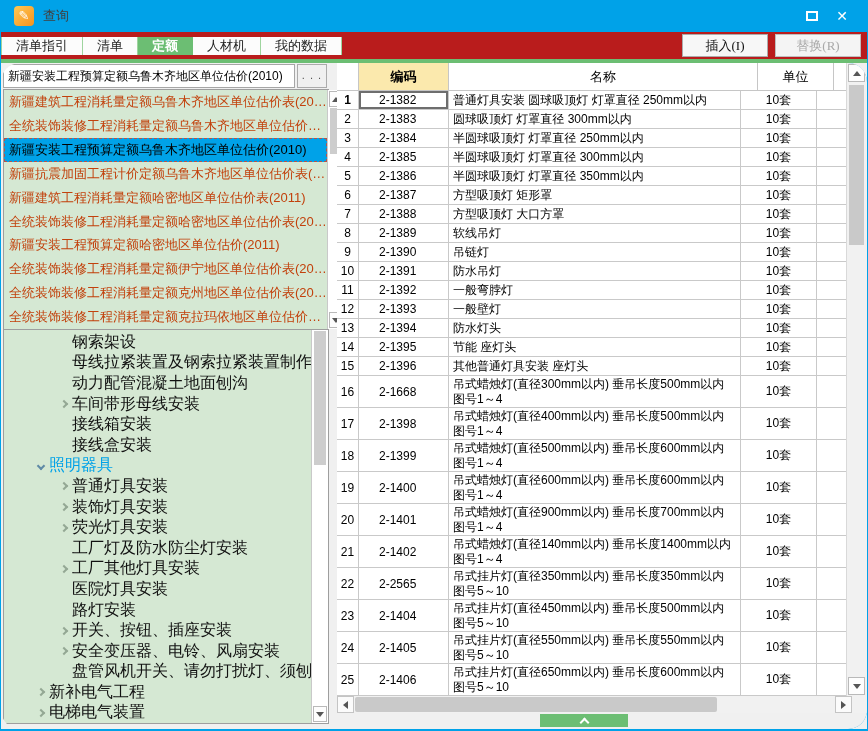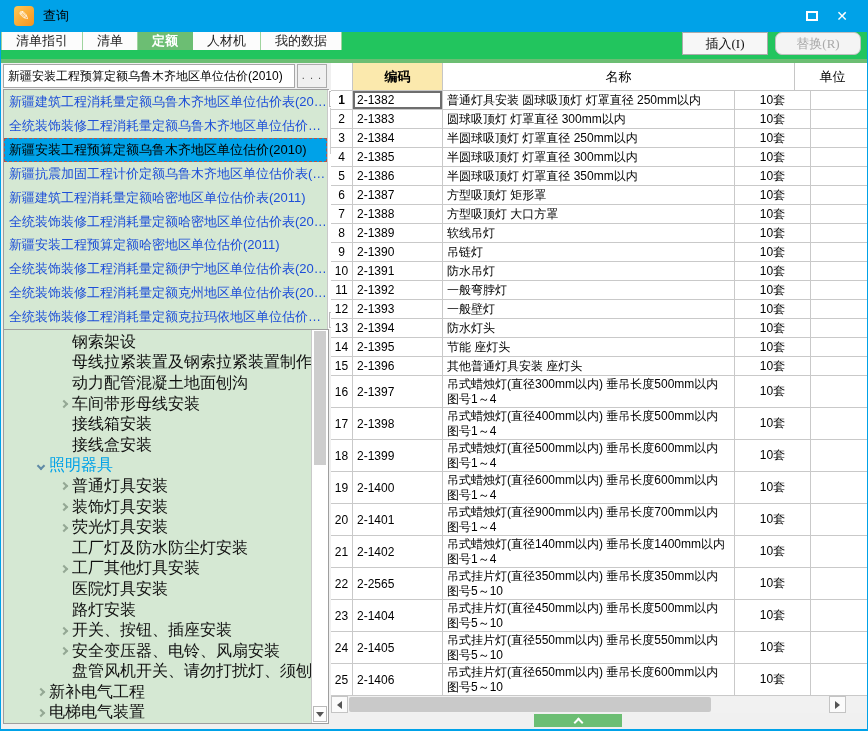--- a/index.html
+++ b/index.html
@@ -2,48 +2,48 @@
 <html><head>
 <meta charset="utf-8">
 <style>
   * { margin:0; padding:0; box-sizing:border-box; }
   html,body { width:868px; height:731px; font-family:"Liberation Sans","DejaVu Sans",sans-serif; background:#fff; }
   .window { position:relative; width:868px; height:731px; border-left:1px solid #00A2E8; border-right:1px solid #00A2E8; border-bottom:2px solid #00A2E8; display:flex; flex-direction:column; background:#F0F0F0; overflow:hidden; }
 
   
   .titlebar { height:32px; background:#00A2E8; display:flex; align-items:center; padding:0 10px 0 13px; flex:0 0 auto; }
   .app-icon { width:20px; height:20px; border-radius:4px; background:linear-gradient(135deg,#FFC853,#F6921E); color:#fff; font-size:13px; line-height:20px; text-align:center; margin-right:9px; }
-  .title-text { color:#000000; font-size:13px; }
+  .title-text { color:#404040; font-size:13px; }
   .tb-spacer { flex:1; }
   .tb-btn { width:30px; height:22px; display:flex; align-items:center; justify-content:center; color:#fff; cursor:default; }
   .restore-glyph { width:12px; height:10px; border:2px solid #fff; }
   .close-glyph { font-size:14px; font-weight:bold; line-height:1; }
 
   
-  .tabstrip { height:27px; background:#22c55e; display:flex; align-items:flex-start; flex:0 0 auto; }
+  .tabstrip { height:27px; background:#b91c1c; display:flex; align-items:center; flex:0 0 auto; }
   .tab-bar { display:flex; align-items:stretch; }
   .tab { background:#FCFCFC; border-right:1px solid #9ED49E; padding:0 14px; font-size:13px; color:#222; display:flex; align-items:center; justify-content:center; min-width:50px; }
   .tab:first-child { border-left:1px solid #9ED49E; }
   .tab.active { background:#6CBE73; color:#fff; font-weight:bold; border-right-color:#6CBE73; }
   .action-area { margin-left:auto; display:flex; align-items:center; gap:7px; padding-right:6px;font-family:Liberation Serif, serif; }
   .btn { width:86px; height:23px; background:#F7F7F7; border:1px solid #ACACAC; font-size:13px; color:#111; display:flex; align-items:center; justify-content:center; }
-  .btn.disabled { color:#A8A8A8; border-color:#BFBFBF; background:#F4F4F4;border-radius:7px; }
+  .btn.disabled { color:#A8A8A8; border-color:#BFBFBF; background:#F4F4F4; }
   .green-bar { height:4px; background:#6CBE73; flex:0 0 auto; }
 
   
-  .body { flex:1; display:flex; gap:2px; padding-left:2px; background:#F0F0F0; overflow:hidden; }
+  .body { flex:1; display:flex; gap:8px; padding-left:2px; background:#F0F0F0; overflow:hidden;border-radius:19px; }
 
   
   .left-panel { width:326px; display:flex; flex-direction:column; background:#F0F0F0; }
   .combo-row { height:26px; display:flex; align-items:center; gap:2px; flex:0 0 auto; }
   .combo-input { width:292px; height:24px; background:#fff; border:1px solid #A6A6A6; font-size:12px; line-height:22px; padding-left:4px; color:#000; white-space:nowrap; overflow:hidden; }
   .browse-btn { width:30px; height:24px; background:#F0F0F0; border:1px solid #ABABAB; color:#555; font-size:11px; text-align:center; line-height:20px; letter-spacing:1px; }
   .popup { height:241px; border:1px solid #9E9E9E; background:#D5E8D3; display:flex; flex:0 0 auto; }
   .popup-list { flex:1; display:flex; flex-direction:column; }
-  .popup-item { height:24px; line-height:23px; font-size:13px; color:#1d4ed8; padding-left:5px; white-space:nowrap; overflow:hidden; }
+  .popup-item { height:24px; line-height:23px; font-size:13px; color:#c2410c; padding-left:5px; white-space:nowrap; overflow:hidden; }
   .popup-item.selected { background:#00A2E8; outline:1px dashed #B5524B; outline-offset:-1px; color:#000; }
   .vscroll { width:17px; background:#fff; border-left:1px solid #C9C9C9; position:relative; flex:0 0 auto; }
   .sb-btn { position:absolute; left:1px; right:1px; height:16px; background:#FDFDFD; border:1px solid #B9B9B9; display:flex; align-items:center; justify-content:center; }
   .sb-btn.top { top:1px; } .sb-btn.bottom { bottom:1px; }
   .sb-thumb { position:absolute; left:2px; right:2px; background:#CDCDCD; }
   .tri { width:0; height:0; }
   .tri.up   { border-left:4px solid transparent; border-right:4px solid transparent; border-bottom:5px solid #555; }
   .tri.down { border-left:4px solid transparent; border-right:4px solid transparent; border-top:5px solid #555; }
   .tri.left { border-top:4px solid transparent; border-bottom:4px solid transparent; border-right:5px solid #555; }
   .tri.right{ border-top:4px solid transparent; border-bottom:4px solid transparent; border-left:5px solid #555; }
@@ -58,29 +58,29 @@
   .chev { width:6px; height:6px; border-right:2px solid #94A894; border-bottom:2px solid #94A894; }
   .chev.right { transform:rotate(-45deg); }
   .chev.down  { transform:rotate(45deg); border-color:#5F8AA6; }
 
   
   .table-panel { flex:1; position:relative; background:#0ea5e9; display:flex; flex-direction:column; }
   .grid-head { height:28px; display:flex; margin-right:21px; border-bottom:1px solid #C6C6C6; background:#fff; flex:0 0 auto; }
   .hc { border-right:1px solid #C6C6C6; font-size:13px; display:flex; align-items:center; justify-content:center; color:#000; }
   .hc.num { width:22px; }
   .hc.code { width:90px; background:#FBE9AD; font-weight:bold; }
-  .hc.name { width:352px; }
+  .hc.name { width:309px; }
   .hc.unit { width:76px; }
   .hc.extra { flex:1; border-right:none; }
   .grid-rows { margin-right:21px; flex:0 0 auto; }
   .grid-row { display:flex; border-bottom:1px solid #C9C9C9; background:#fff; }
   .grid-row.h1 { height:19px; } .grid-row.h2 { height:32px; }
   .gc { border-right:1px solid #C9C9C9; font-size:12px; color:#000; overflow:hidden; }
   .gc.num { width:22px; text-align:center; display:flex; align-items:center; justify-content:center; }
-  .gc.code { width:90px; padding-left:4px; display:flex; align-items:center; }
+  .gc.code { width:90px; padding-left:20px; display:flex; align-items:center; }
   .gc.name { width:292px; padding:1px 2px 0 4px; line-height:15px; display:flex; align-items:center; }
   .h1 .gc.name { line-height:17px; }
   .gc.unit { width:76px; display:flex; align-items:center; justify-content:center; }
   .gc.extra { flex:1; border-right:none; }
   .grid-row.current .gc.num { font-weight:bold; }
   .grid-row.current .gc.code { box-shadow:inset 0 0 0 2px #6E6E6E; }
 
   .table-vscroll { position:absolute; top:0; right:0; width:21px; height:633px; background:#F1F1F1; border-left:1px solid #D9D9D9; }
   .table-vscroll .sb-btn { left:1px; right:2px; height:18px; }
   .table-vscroll .sb-thumb { left:2px; right:3px; top:22px; height:160px; background:#C9C9C9; }
@@ -378,21 +378,21 @@
           </div>
           <div class="grid-row h1">
             <div class="gc num">15</div>
             <div class="gc code">2-1396</div>
             <div class="gc name">其他普通灯具安装 座灯头</div>
             <div class="gc unit">10套</div>
             <div class="gc extra"></div>
           </div>
           <div class="grid-row h2">
             <div class="gc num">16</div>
-            <div class="gc code">2-1397</div>
+            <div class="gc code">2-1668</div>
             <div class="gc name">吊式蜡烛灯(直径300mm以内) 垂吊长度500mm以内 图号1～4</div>
             <div class="gc unit">10套</div>
             <div class="gc extra"></div>
           </div>
           <div class="grid-row h2">
             <div class="gc num">17</div>
             <div class="gc code">2-1398</div>
             <div class="gc name">吊式蜡烛灯(直径400mm以内) 垂吊长度500mm以内 图号1～4</div>
             <div class="gc unit">10套</div>
             <div class="gc extra"></div>

